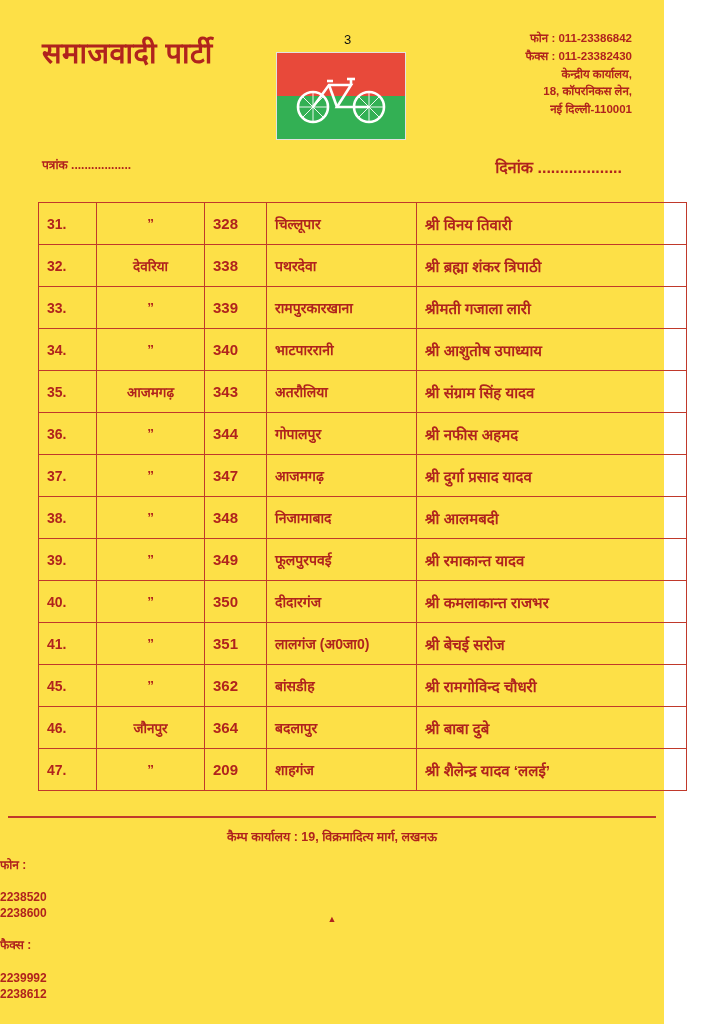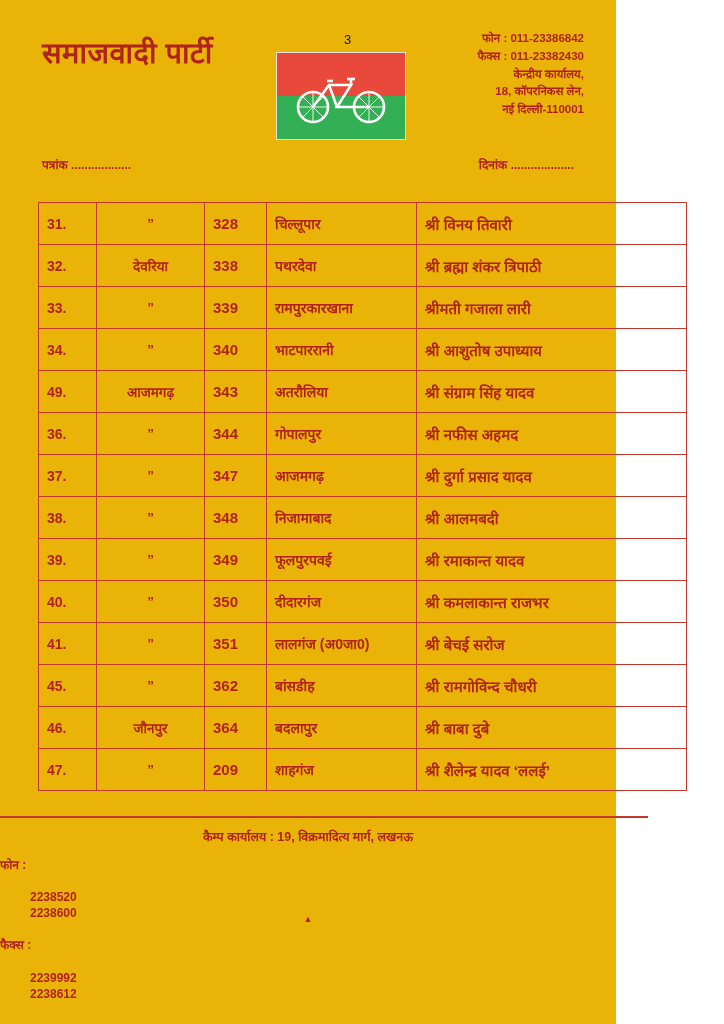--- a/index.html
+++ b/index.html
@@ -10,24 +10,24 @@
   }
   body {
     width: 724px;
     height: 1024px;
     position: relative;
     font-family: "Liberation Sans", sans-serif;
     color: #c0392b;
     overflow: hidden;
   }
   .page {
-    width: 616px;
+    width: 664px;
     height: 1024px;
     position: relative;
-    background: #eab308;
+    background: #fde047;
     padding: 0;
   }
 
   
   .header {
     position: relative;
     height: 150px;
     padding: 22px 30px 0 30px;
   }
   .party-name {
@@ -89,21 +89,21 @@
     left: 42px;
     top: 0;
     font-size: 12px;
     color: #b0231d;
     font-weight: bold;
   }
   .refline .dinank {
     position: absolute;
     right: 42px;
     top: 0;
-    font-size: 12px;
+    font-size: 16px;
     color: #b0231d;
     font-weight: bold;
     padding-left: 7px;
   }
 
   
   .table-wrap {
     margin: 10px 38px 0 38px;
   }
   table.roster {
@@ -147,21 +147,21 @@
   .footer .phones {
     font-size: 12px;
     font-weight: bold;
     display: flex;
     justify-content: center;
     gap: 16px;
     line-height: 1.35;
     flex-direction: column;
   }
   .footer .phones .col { text-align: left; }
-  .footer .phones .col span { display: block; margin-left: 30px; }
+  .footer .phones .col span { display: block; }
   .dot-mark {
     position: absolute;
     left: 50%;
     bottom: 100px;
     transform: translateX(-50%);
     font-size: 9px;
     color: #b0231d;
   }
 </style>
 </head>
@@ -232,21 +232,21 @@
             <td class="c-cand">श्रीमती गजाला लारी</td>
           </tr>
         <tr>
             <td class="c-sno">34.</td>
             <td class="c-dist">”</td>
             <td class="c-num">340</td>
             <td class="c-const">भाटपाररानी</td>
             <td class="c-cand">श्री आशुतोष उपाध्याय</td>
           </tr>
         <tr>
-            <td class="c-sno">49.</td>
+            <td class="c-sno">35.</td>
             <td class="c-dist">आजमगढ़</td>
             <td class="c-num">343</td>
             <td class="c-const">अतरौलिया</td>
             <td class="c-cand">श्री संग्राम सिंह यादव</td>
           </tr>
         <tr>
             <td class="c-sno">36.</td>
             <td class="c-dist">”</td>
             <td class="c-num">344</td>
             <td class="c-const">गोपालपुर</td>

